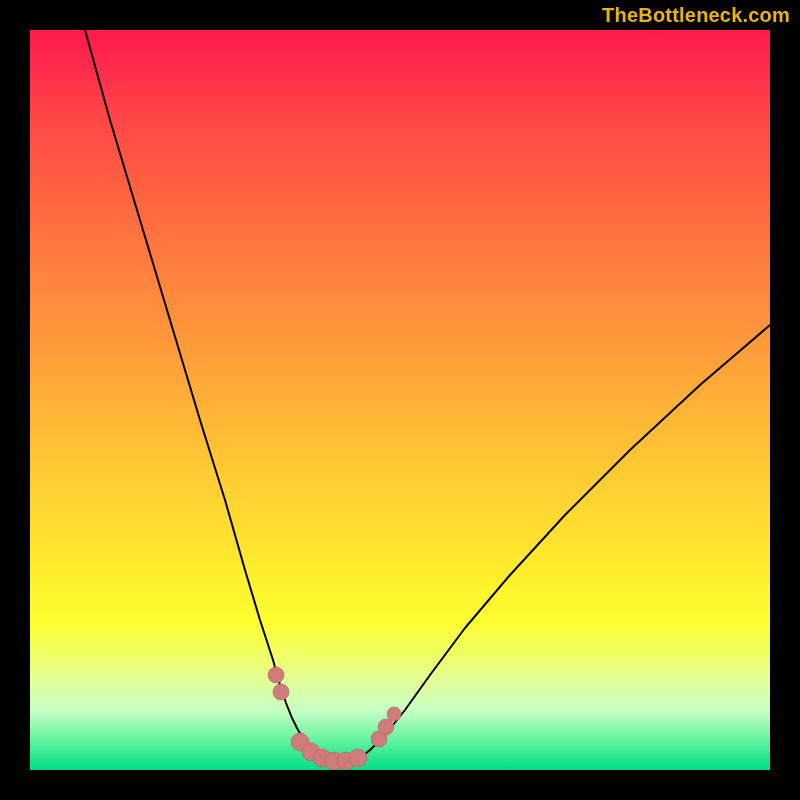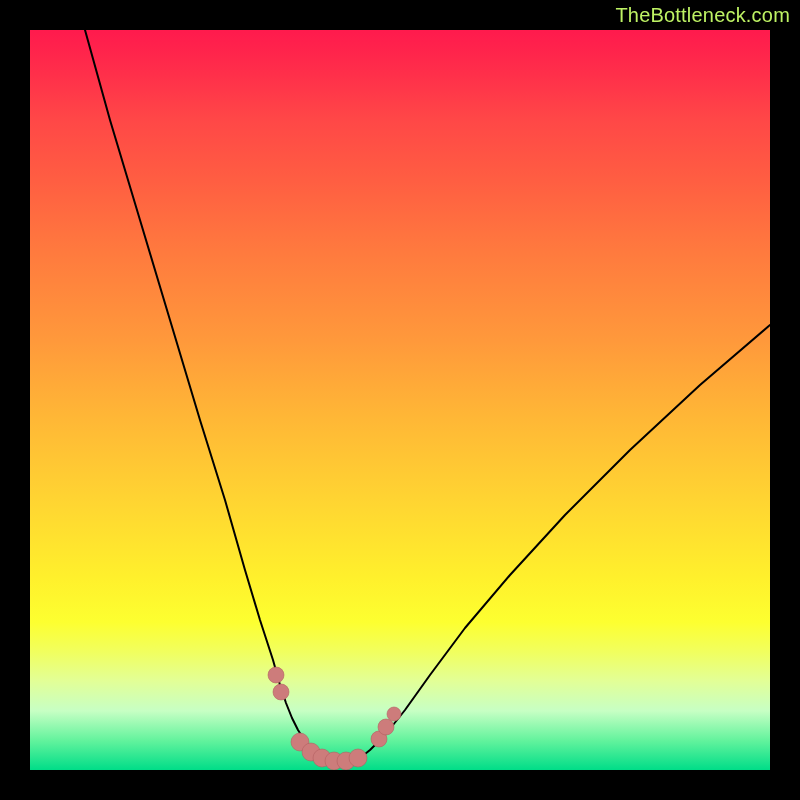--- a/index.html
+++ b/index.html
@@ -37,23 +37,23 @@
       #f1ff5e 84%,
       #e2ff97 88%,
       #c7ffc4 92%,
       #63f39d 96%,
       #00dd88 100%);
   }
   .watermark {
     position: absolute;
     top: 4px;
     right: 10px;
-    color: #bef264;
+    color: #eab308;
     font-size: 20px;
-    font-weight: 400;
+    font-weight: 700;
     letter-spacing: 0.2px;
     user-select: none;
   }
   svg.curves {
     position: absolute;
     left: 0;
     top: 0;
     width: 740px;
     height: 740px;
   }

